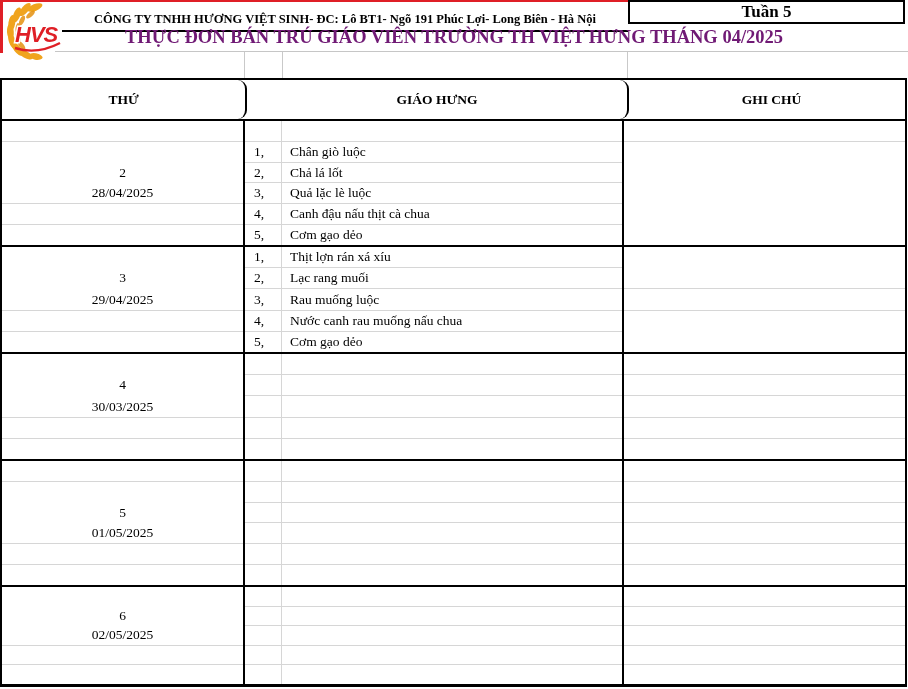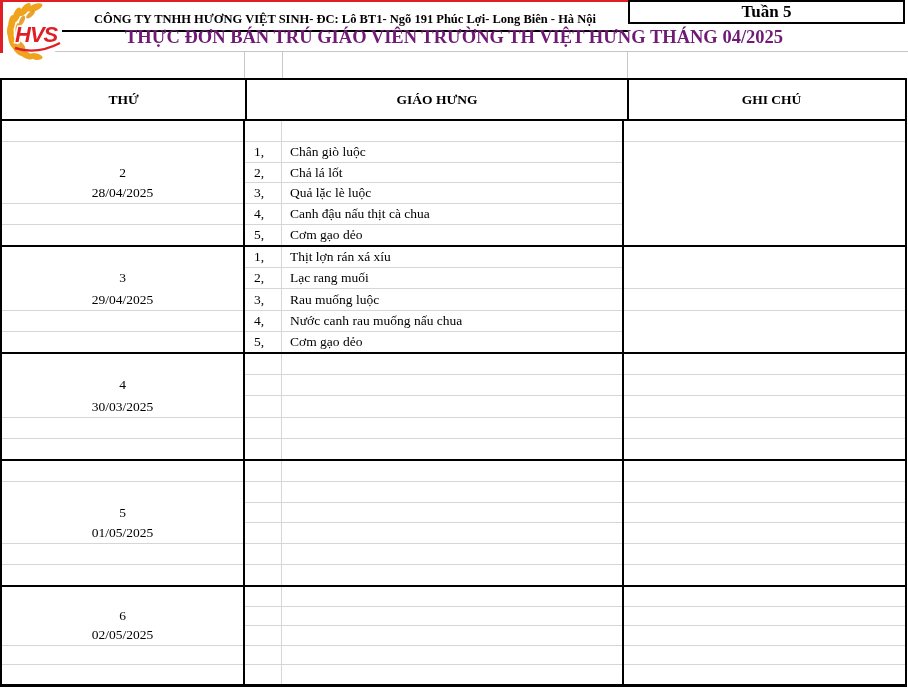--- a/index.html
+++ b/index.html
@@ -29,21 +29,21 @@
   .vgrid { position:absolute; top:52px; height:26px; width:1px; background:#c9c9c9; }
   .vg1 { left:244px; } .vg2 { left:282px; } .vg3 { left:627px; }
   
   .logo { position:absolute; left:3px; top:1px; width:60px; height:59px; }
   
   .menu-table {
     position:absolute; left:0; top:78px; width:907px; box-sizing:border-box;
     border:2px solid #000; border-bottom-width:3px; background:#fff;
   }
   .thead { display:flex; height:39px; border-bottom:2px solid #000; font-weight:bold; font-size:13.5px; }
-  .thead .hc { display:flex; align-items:center; justify-content:center; }
+  .thead .hc { display:flex; align-items:center; justify-content:center;border-radius:9px; }
   .th-thu { width:243px; border-right:2px solid #000; }
   .th-gv  { width:380px; border-right:2px solid #000; }
   .th-note{ flex:1;margin-left:9px; }
   .block { display:flex; border-bottom:2px solid #000; }
   .block.last { border-bottom:none; }
   .b6 { height:124px; } .b5 { height:105px; } .b5s { height:97px; }
   .col { display:flex; flex-direction:column; box-sizing:border-box; }
   .col.thu  { width:243px; border-right:2px solid #000; }
   .col.num  { width:37px;  border-right:1px solid #d6d6d6; }
   .col.dish { width:342px; border-right:2px solid #000; }

